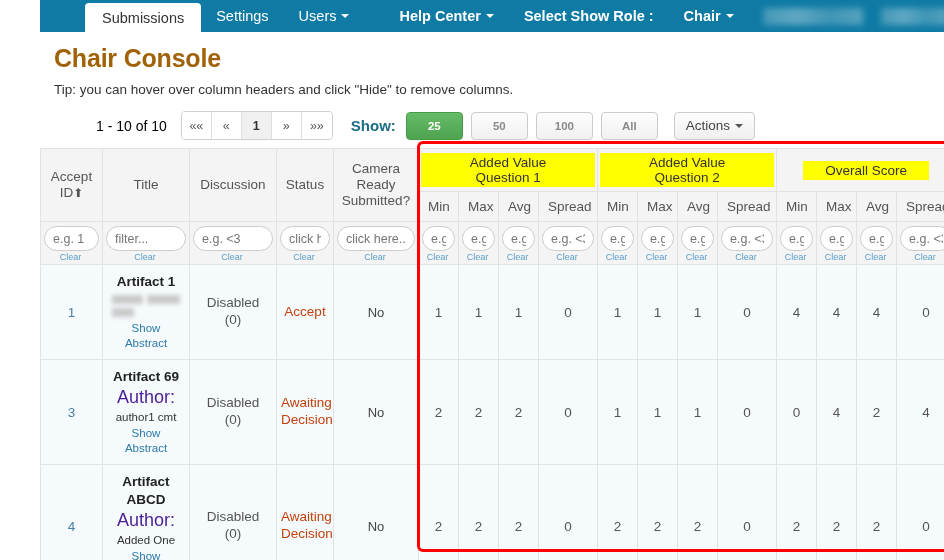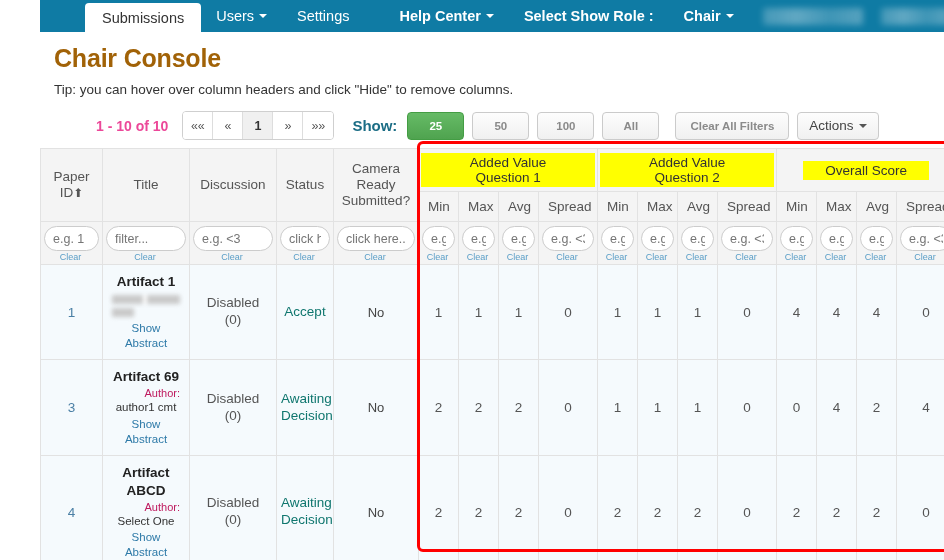--- a/index.html
+++ b/index.html
@@ -70,21 +70,21 @@
   }
   .page-tip { font-size: 13.5px; color: #333333; margin: 0; }
 
   
   .toolbar {
     display: flex; align-items: center;
     padding: 14px 14px 0 56px;
     gap: 0;
   }
   .range-label {
-    font-size: 14px; font-weight: bold; color: #ec4899;
+    font-size: 14px; font-weight: normal; color: #000000;
     margin-right: 14px; white-space: nowrap;
   }
   .pager { display: flex; border: 1px solid #cfcfcf; border-radius: 4px; overflow: hidden; background:#fff;}
   .pager .pg {
     min-width: 30px; height: 27px;
     display: flex; align-items: center; justify-content: center;
     font-size: 12.5px; color: #555;
     border-right: 1px solid #dddddd;
     background: #ffffff;
     cursor: pointer;
@@ -187,31 +187,31 @@
   tbody td.num { font-size: 13.5px; color: #555; }
   td.idcell { color: #4a7fa5; font-size: 13.5px; }
   td.title {
     text-align: left;
     padding: 8px 9px;
     line-height: 1.32;
     font-size: 12.5px;
     color: #333;
   }
   .t-name { font-weight: bold; font-size: 13.5px; color: #222; display:block; }
-  .t-authlabel { font-size: 11px; color: #be185d; display: block; text-align: right; }
+  .t-authlabel { font-size: 18px; color: #4c1d95; display: block; }
   .t-auth { font-size: 11.5px; color: #333; display: block; }
   .t-abs { color: #2e7aa8; font-size: 11.5px; cursor: pointer; display: block; margin-top: 1px; }
   .redact-line {
     height: 9px; margin: 4px 0;
     border-radius: 1px;
     background: linear-gradient(90deg,#c9c9c9 0 46%, #ffffff 46% 52%, #c9c9c9 52% 100%);
     filter: blur(2.2px);
   }
   .redact-line.short { width: 32%; background:#c9c9c9; }
-  td.status { color: #0f766e; cursor: pointer; font-size: 13.5px; line-height:1.25; }
+  td.status { color: #c2410c; cursor: pointer; font-size: 13.5px; line-height:1.25; }
   td.disc { color: #555; font-size: 13.5px; line-height: 1.25; }
 
   
   .red-box {
     position: absolute;
     border: 3px solid #ff0000;
     border-radius: 6px;
     pointer-events: none;
     z-index: 30;
   }
@@ -219,25 +219,25 @@
 </head>
 <body>
 
 <div id="page">
 
   <div class="navbar">
     <div class="nav-item active">
       <span>Submissions</span>
     </div>
     <div class="nav-item">
+      <span>Settings</span>
+    </div>
+    <div class="nav-item">
       <span>Users</span>
       <i class="caret-down"></i>
-    </div>
-    <div class="nav-item">
-      <span>Settings</span>
     </div>
     <div class="nav-spacer"></div>
     <div class="nav-item bold">
       <span>Help Center</span>
       <i class="caret-down"></i>
     </div>
     <div class="nav-item bold">
       <span>Select Show Role :</span>
     </div>
     <div class="nav-item bold">
@@ -262,21 +262,20 @@
       <div class="pg current">1</div>
       <div class="pg">»</div>
       <div class="pg">»»</div>
     </div>
 
     <span class="show-label">Show:</span>
     <div class="btn size sel">25</div>
     <div class="btn size">50</div>
     <div class="btn size">100</div>
     <div class="btn size">All</div>
-    <div class="btn wide">Clear All Filters</div>
     <div class="btn actions">
       <span>Actions</span>
       <i class="caret-down" style="color:#555"></i>
     </div>
   </div>
 
   <div class="table-wrap">
     <table class="grid">
       <colgroup>
         <col style="width:62px">
@@ -295,21 +294,21 @@
         <col style="width:40px">
           <col style="width:40px">
           <col style="width:40px">
           <col style="width:59px">
         <col style="width:105px">
       </colgroup>
 
       <thead>
         <tr class="group-row">
           <th rowspan="2" class="rot">
-            <span>Paper ID</span><span class="sort-arrow">⬆</span>
+            <span>Accept ID</span><span class="sort-arrow">⬆</span>
           </th>
           <th rowspan="2" class="rot">Title</th>
           <th rowspan="2" class="rot">Discussion</th>
           <th rowspan="2" class="rot">Status</th>
           <th rowspan="2" class="rot">Camera Ready Submitted?</th>
           <th colspan="4">
             <span class="hl">Added Value Question 1</span>
           </th>
           <th colspan="4">
             <span class="hl">Added Value Question 2</span>
@@ -419,21 +418,21 @@
             <td class="num">4</td>
             <td class="num">2</td>
             <td class="num">4</td>
             <td></td>
           </tr>
           <tr class="alt">
             <td class="idcell">4</td>
             <td class="title">
               <span class="t-name">Artifact ABCD</span>
               <span class="t-authlabel">Author:</span>
-              <span class="t-auth">Select One</span>
+              <span class="t-auth">Added One</span>
               <span class="t-abs">Show Abstract</span>
             </td>
             <td class="disc">Disabled<br>(0)</td>
             <td class="status">Awaiting<br>Decision</td>
             <td>No</td>
             <td class="num">2</td>
             <td class="num">2</td>
             <td class="num">2</td>
             <td class="num">0</td>
             <td class="num">2</td>

